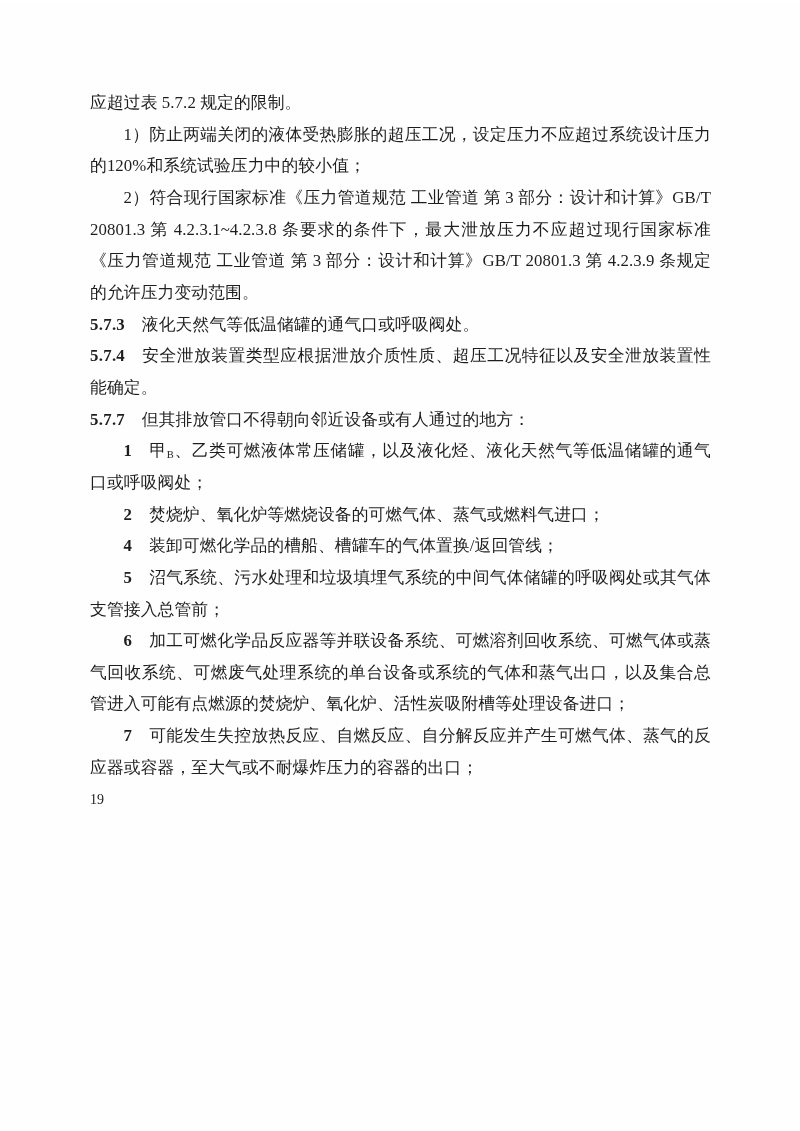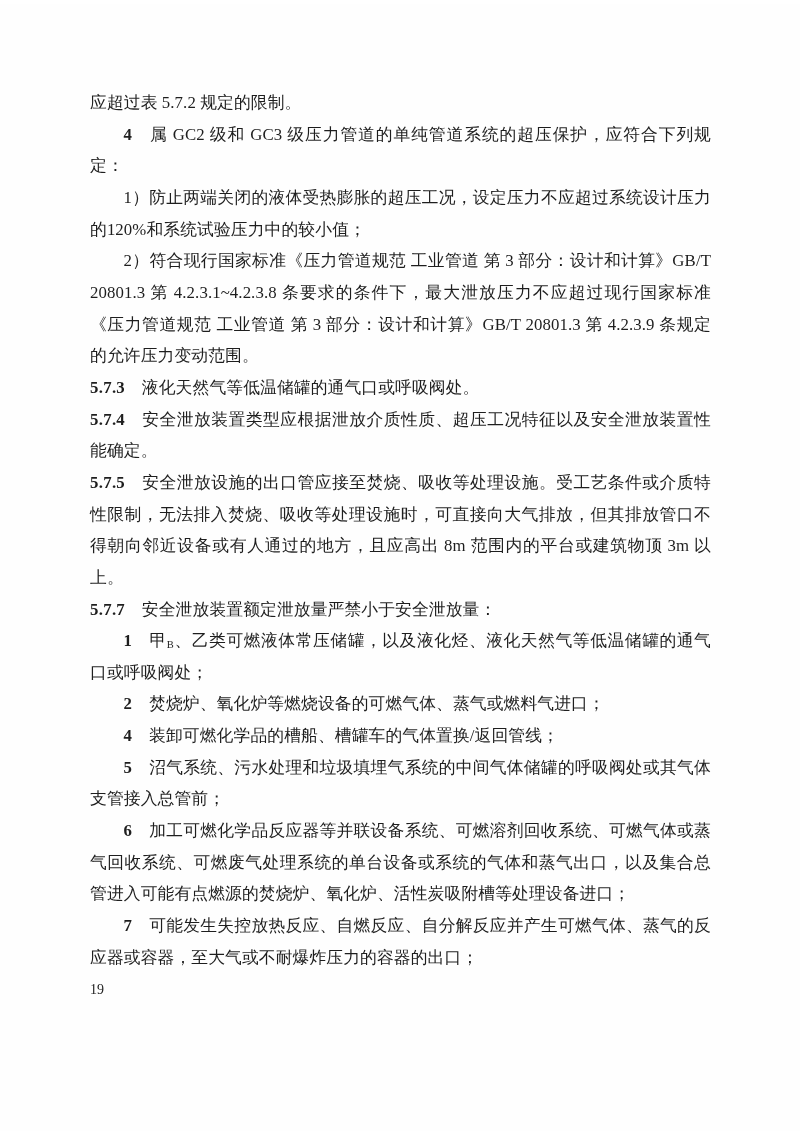--- a/index.html
+++ b/index.html
@@ -52,34 +52,32 @@
     color: #222222;
   }
 </style>
 </head>
 <body>
 
 <div class="page">
 
   <p class="para"><span>应超过表 5.7.2 规定的限制。</span></p>
 
-  <p class="para ind"><b class="lbl">4</b><span>属 GC2 级和 GC3 级压力管道的单纯管道系统的超压保护，应符合下列规定：</span></p>
 
   <p class="para ind"><span>1）防止两端关闭的液体受热膨胀的超压工况，设定压力不应超过系统设计压力的120%和系统试验压力中的较小值；</span></p>
 
   <p class="para ind"><span>2）符合现行国家标准《压力管道规范 工业管道 第 3 部分：设计和计算》GB/T 20801.3 第 4.2.3.1~4.2.3.8 条要求的条件下，最大泄放压力不应超过现行国家标准《压力管道规范 工业管道 第 3 部分：设计和计算》GB/T 20801.3 第 4.2.3.9 条规定的允许压力变动范围。</span></p>
 
   <p class="para"><b class="lbl">5.7.3</b><span>液化天然气等低温储罐的通气口或呼吸阀处。</span></p>
 
   <p class="para"><b class="lbl">5.7.4</b><span>安全泄放装置类型应根据泄放介质性质、超压工况特征以及安全泄放装置性能确定。</span></p>
 
-  <p class="para"><b class="lbl">5.7.5</b><span>安全泄放设施的出口管应接至焚烧、吸收等处理设施。受工艺条件或介质特性限制，无法排入焚烧、吸收等处理设施时，可直接向大气排放，但其排放管口不得朝向邻近设备或有人通过的地方，且应高出 8m 范围内的平台或建筑物顶 3m 以上。</span></p>
 
 
-  <p class="para"><b class="lbl">5.7.7</b><span>安全泄放装置额定泄放量严禁小于安全泄放量：</span></p>
+  <p class="para"><b class="lbl">5.7.7</b><span>但其排放管口不得朝向邻近设备或有人通过的地方：</span></p>
 
   <p class="para ind"><b class="lbl">1</b><span>甲</span><sub class="subscript">B</sub><span>、乙类可燃液体常压储罐，以及液化烃、液化天然气等低温储罐的通气口或呼吸阀处；</span></p>
 
   <p class="para ind"><b class="lbl">2</b><span>焚烧炉、氧化炉等燃烧设备的可燃气体、蒸气或燃料气进口；</span></p>
 
 
   <p class="para ind"><b class="lbl">4</b><span>装卸可燃化学品的槽船、槽罐车的气体置换/返回管线；</span></p>
 
   <p class="para ind"><b class="lbl">5</b><span>沼气系统、污水处理和垃圾填埋气系统的中间气体储罐的呼吸阀处或其气体支管接入总管前；</span></p>
 

